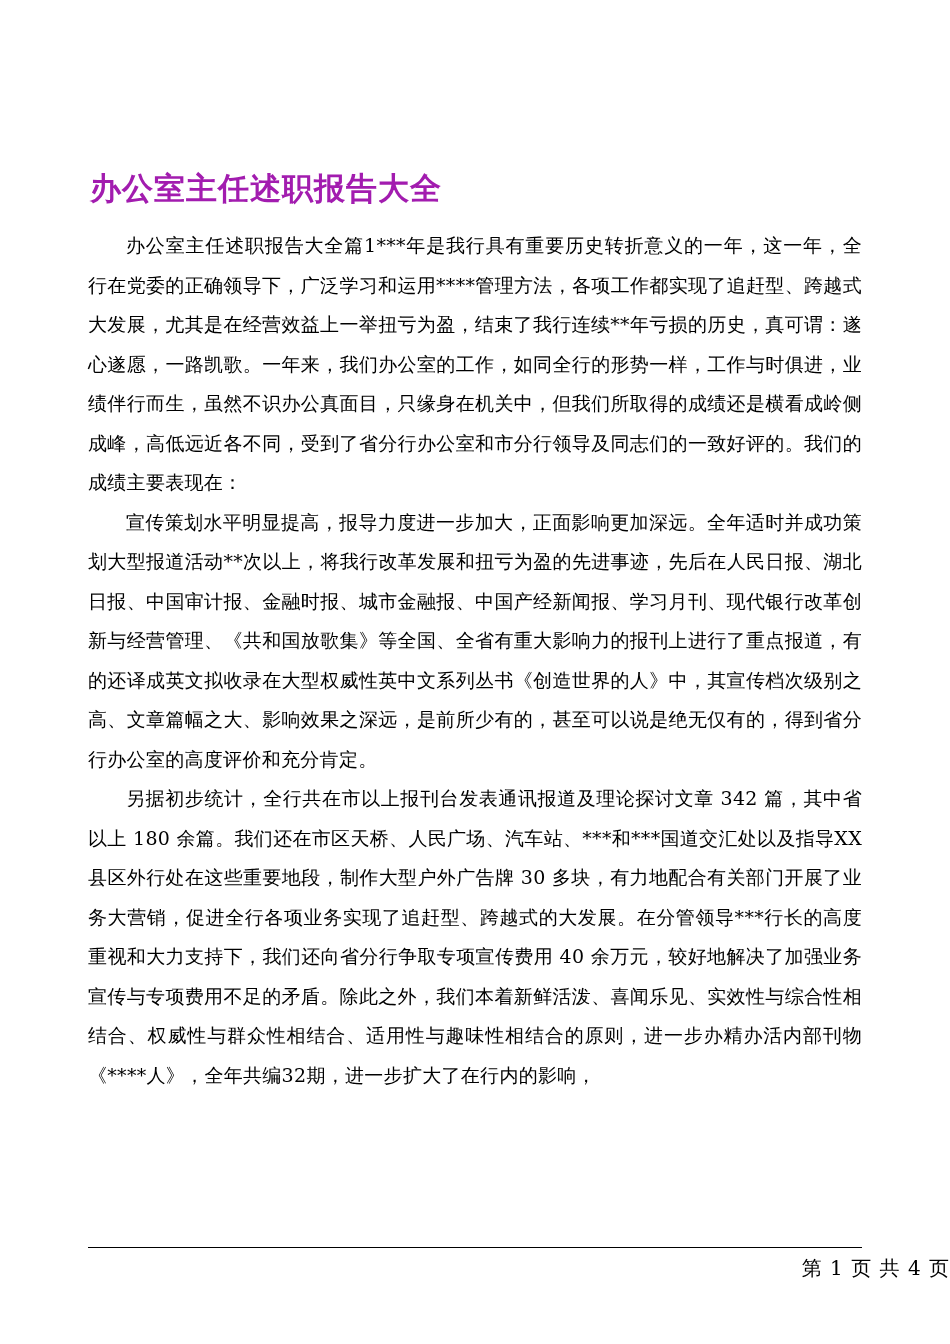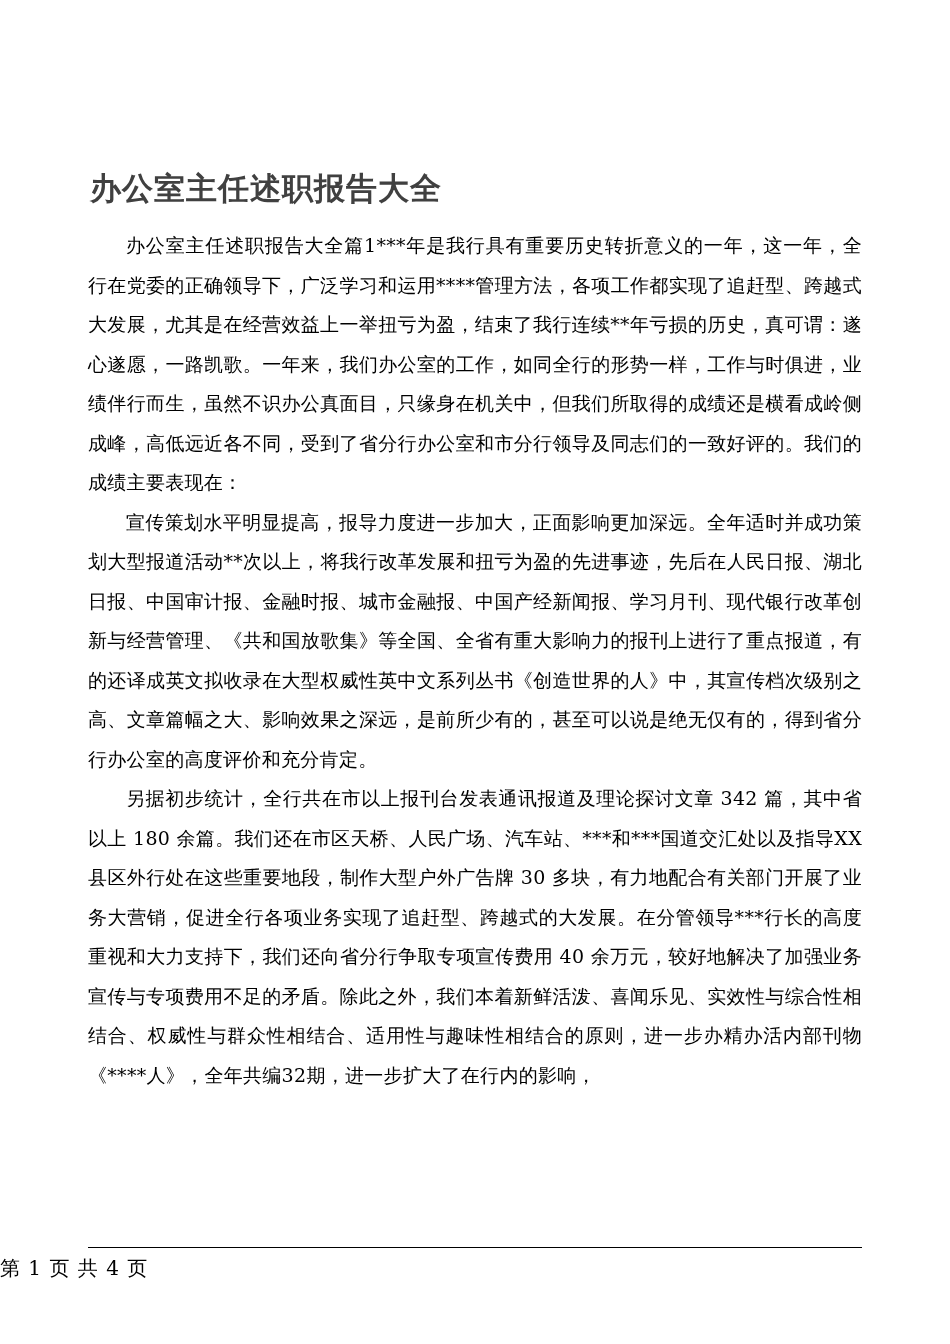--- a/index.html
+++ b/index.html
@@ -23,21 +23,21 @@
     position: relative;
   }
   .doc-title {
     font-family: "DejaVu Serif", "Liberation Serif", serif;
     font-weight: bold;
     font-size: 31px;
     line-height: 40px;
     letter-spacing: 1px;
     margin: 0 0 18px 0;
     padding-left: 2px;
-    color: #404040;
+    color: #a21caf;
   }
   .body-text {
     font-size: 19px;
     line-height: 39.5px;
     text-align: justify;
     text-justify: inter-ideograph;
     letter-spacing: 0.3px;
     margin: 0;
     color: #000;
   }
@@ -45,21 +45,21 @@
     margin: 0;
     text-indent: 2em;
     text-align: justify;
     text-justify: inter-ideograph;
   }
   .footer {
     position: absolute;
     left: 0;
     right: 0;
     bottom: 62px;
-    text-align: left;
+    text-align: right;
   }
   .footer-rule {
     position: absolute;
     left: 88px;
     right: 88px;
     bottom: 96px;
     border-top: 1px solid #000;
     height: 0;
   }
   .footer-text {

